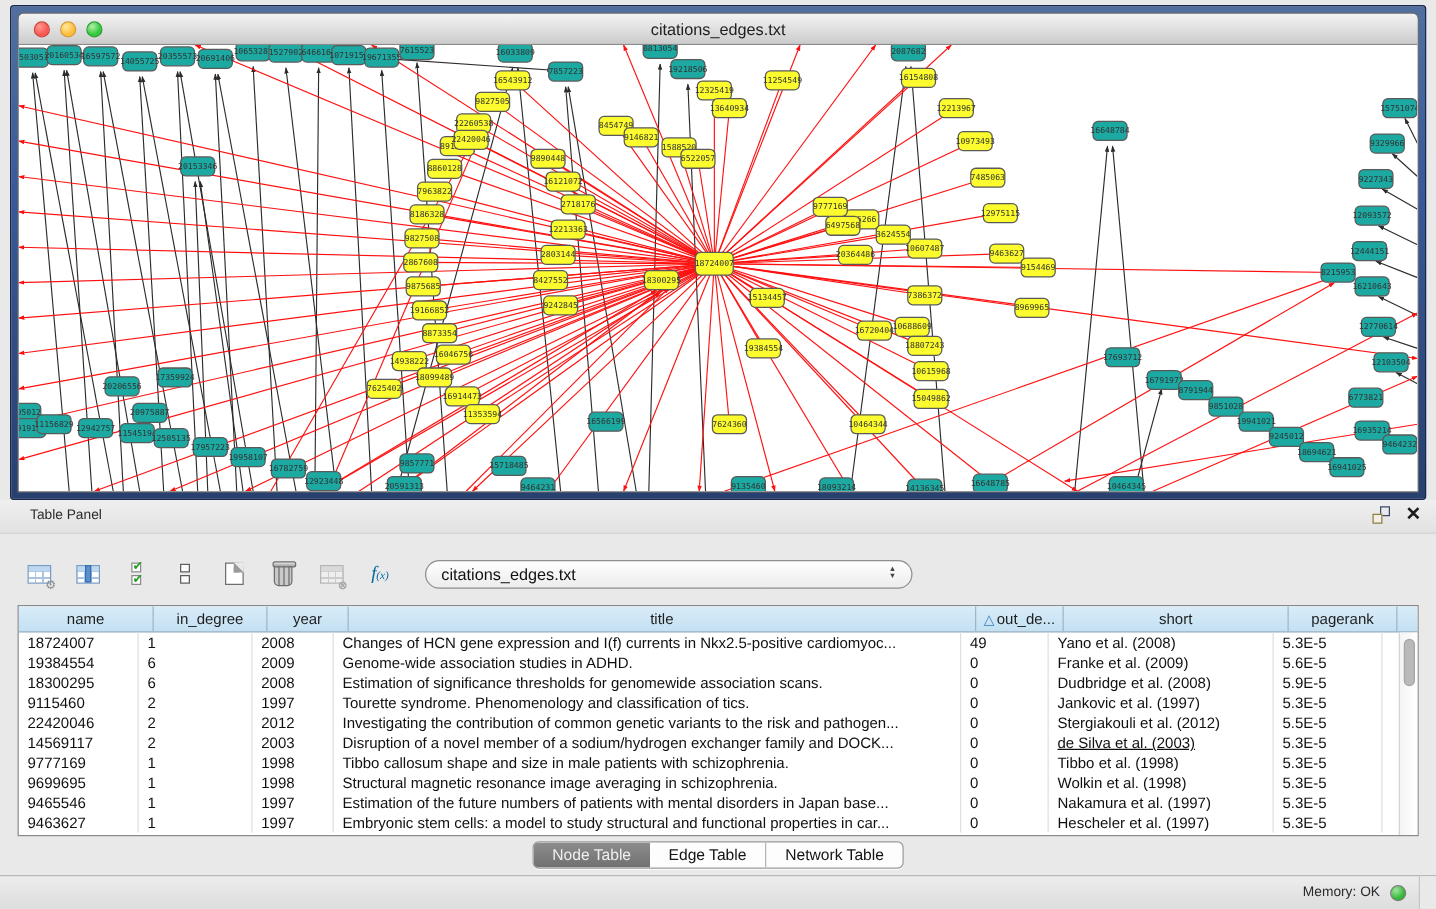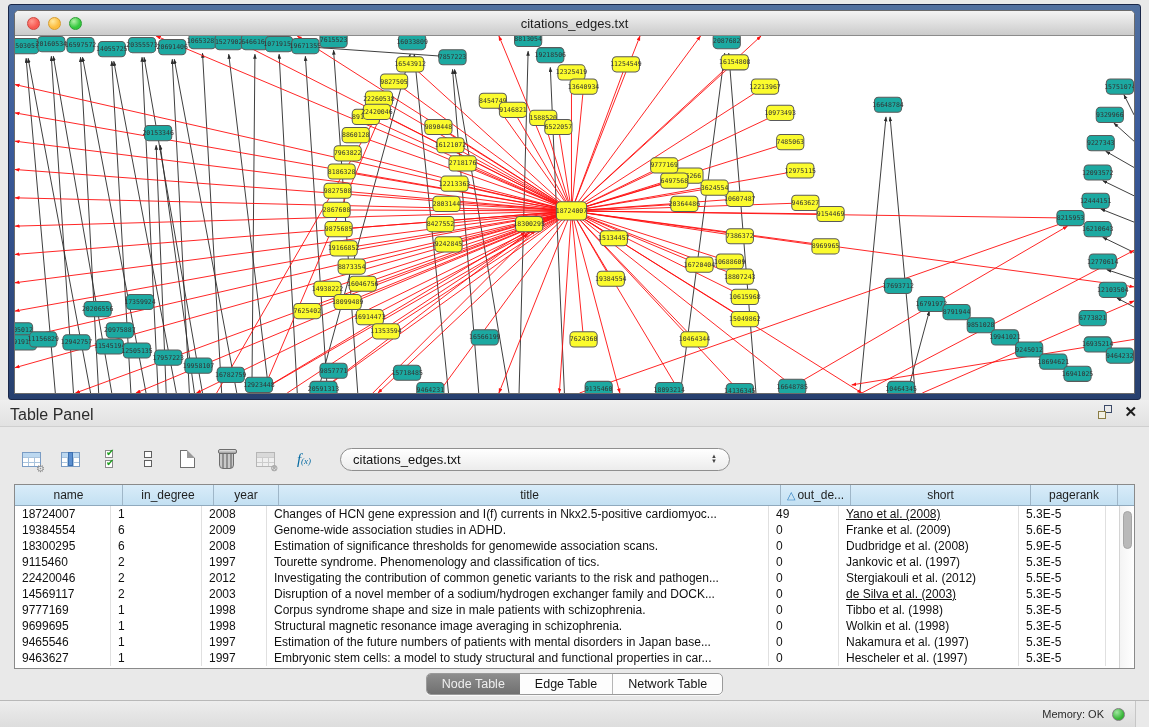--- a/index.html
+++ b/index.html
@@ -19,21 +19,21 @@
   .light.red    { background:radial-gradient(circle at 35% 30%, #ff9a90,#f85a52 60%); border:1px solid #ce453e;}
   .light.yellow { background:radial-gradient(circle at 35% 30%, #ffe9a0,#fdbd3f 60%); border:1px solid #d69c2e;}
   .light.green  { background:radial-gradient(circle at 35% 30%, #b2f0a8,#34c93e 60%); border:1px solid #2a9e33;}
   .win-title { text-align:center; line-height:25px; font-size:13px; color:#1d1d1d; }
   .canvas { flex:1; background:#ffffff; position:relative; overflow:hidden; }
   .canvas svg { position:absolute; left:0; top:0; width:100%; height:100%; }
 
   
   .panel-header { position:absolute; left:0; top:400px; width:1149px; height:27px;
     background:linear-gradient(#efefef,#e2e2e2); border-bottom:1px solid #cfcfcf; }
-  .panel-title { position:absolute; left:10px; top:6px; font-size:16px; color:#2c2c2c; }
+  .panel-title { position:absolute; left:24px; top:6px; font-size:11px; color:#2c2c2c; }
   .panel-actions { position:absolute; right:12px; top:5px; display:flex; gap:12px; align-items:center; }
   .float-ico { position:relative; width:14px; height:14px; }
   .float-ico .back { position:absolute; right:0; top:0; width:8px; height:8px; border:1.5px solid #3c4a68; }
   .float-ico .front{ position:absolute; left:0; bottom:0; width:8px; height:8px; border:1.5px solid #8a7c45; background:#f2f0e4; }
   .close-x { font-size:15px; font-weight:bold; color:#1c1c1c; line-height:14px; }
 
   .toolbar { position:absolute; left:16px; top:442px; height:34px; display:flex; align-items:center; gap:9px; }
   .tbtn { width:30px; height:30px; display:flex; align-items:center; justify-content:center; position:relative; }
   .mini-table { width:19px; height:15px; border:1px solid #7a9cc4; background:
       linear-gradient(#bcd8f0,#bcd8f0) 0 0/100% 4px no-repeat,
@@ -826,21 +826,21 @@
       <div class="th" style="width: 180px;">short</div>
       <div class="th" style="width: 87px;">pagerank</div>
     </div>
   <div class="tbody" id="tbody">
       <div class="tr">
         <div class="td" style="width: 96px;">18724007</div>
         <div class="td" style="width: 91px;">1</div>
         <div class="td" style="width: 65px;">2008</div>
         <div class="td" style="width: 502px;">Changes of HCN gene expression and I(f) currents in Nkx2.5-positive cardiomyoc...</div>
         <div class="td" style="width: 70px;">49</div>
-        <div class="td" style="width: 180px; text-decoration: underline;">Yano et al. (2008)</div>
+        <div class="td" style="width: 180px;">Yano et al. (2008)</div>
         <div class="td" style="width: 87px;">5.3E-5</div>
       </div>
       <div class="tr">
         <div class="td" style="width: 96px;">19384554</div>
         <div class="td" style="width: 91px;">6</div>
         <div class="td" style="width: 65px;">2009</div>
         <div class="td" style="width: 502px;">Genome-wide association studies in ADHD.</div>
         <div class="td" style="width: 70px;">0</div>
         <div class="td" style="width: 180px;">Franke et al. (2009)</div>
         <div class="td" style="width: 87px;">5.6E-5</div>
@@ -878,21 +878,21 @@
         <div class="td" style="width: 65px;">2003</div>
         <div class="td" style="width: 502px;">Disruption of a novel member of a sodium/hydrogen exchanger family and DOCK...</div>
         <div class="td" style="width: 70px;">0</div>
         <div class="td" style="width: 180px; text-decoration: underline;">de Silva et al. (2003)</div>
         <div class="td" style="width: 87px;">5.3E-5</div>
       </div>
       <div class="tr">
         <div class="td" style="width: 96px;">9777169</div>
         <div class="td" style="width: 91px;">1</div>
         <div class="td" style="width: 65px;">1998</div>
-        <div class="td" style="width: 502px;">Corpus syndrome shape and size in male patients with schizophrenia.</div>
+        <div class="td" style="width: 502px;">Tibbo callosum shape and size in male patients with schizophrenia.</div>
         <div class="td" style="width: 70px;">0</div>
         <div class="td" style="width: 180px;">Tibbo et al. (1998)</div>
         <div class="td" style="width: 87px;">5.3E-5</div>
       </div>
       <div class="tr">
         <div class="td" style="width: 96px;">9699695</div>
         <div class="td" style="width: 91px;">1</div>
         <div class="td" style="width: 65px;">1998</div>
         <div class="td" style="width: 502px;">Structural magnetic resonance image averaging in schizophrenia.</div>
         <div class="td" style="width: 70px;">0</div>

